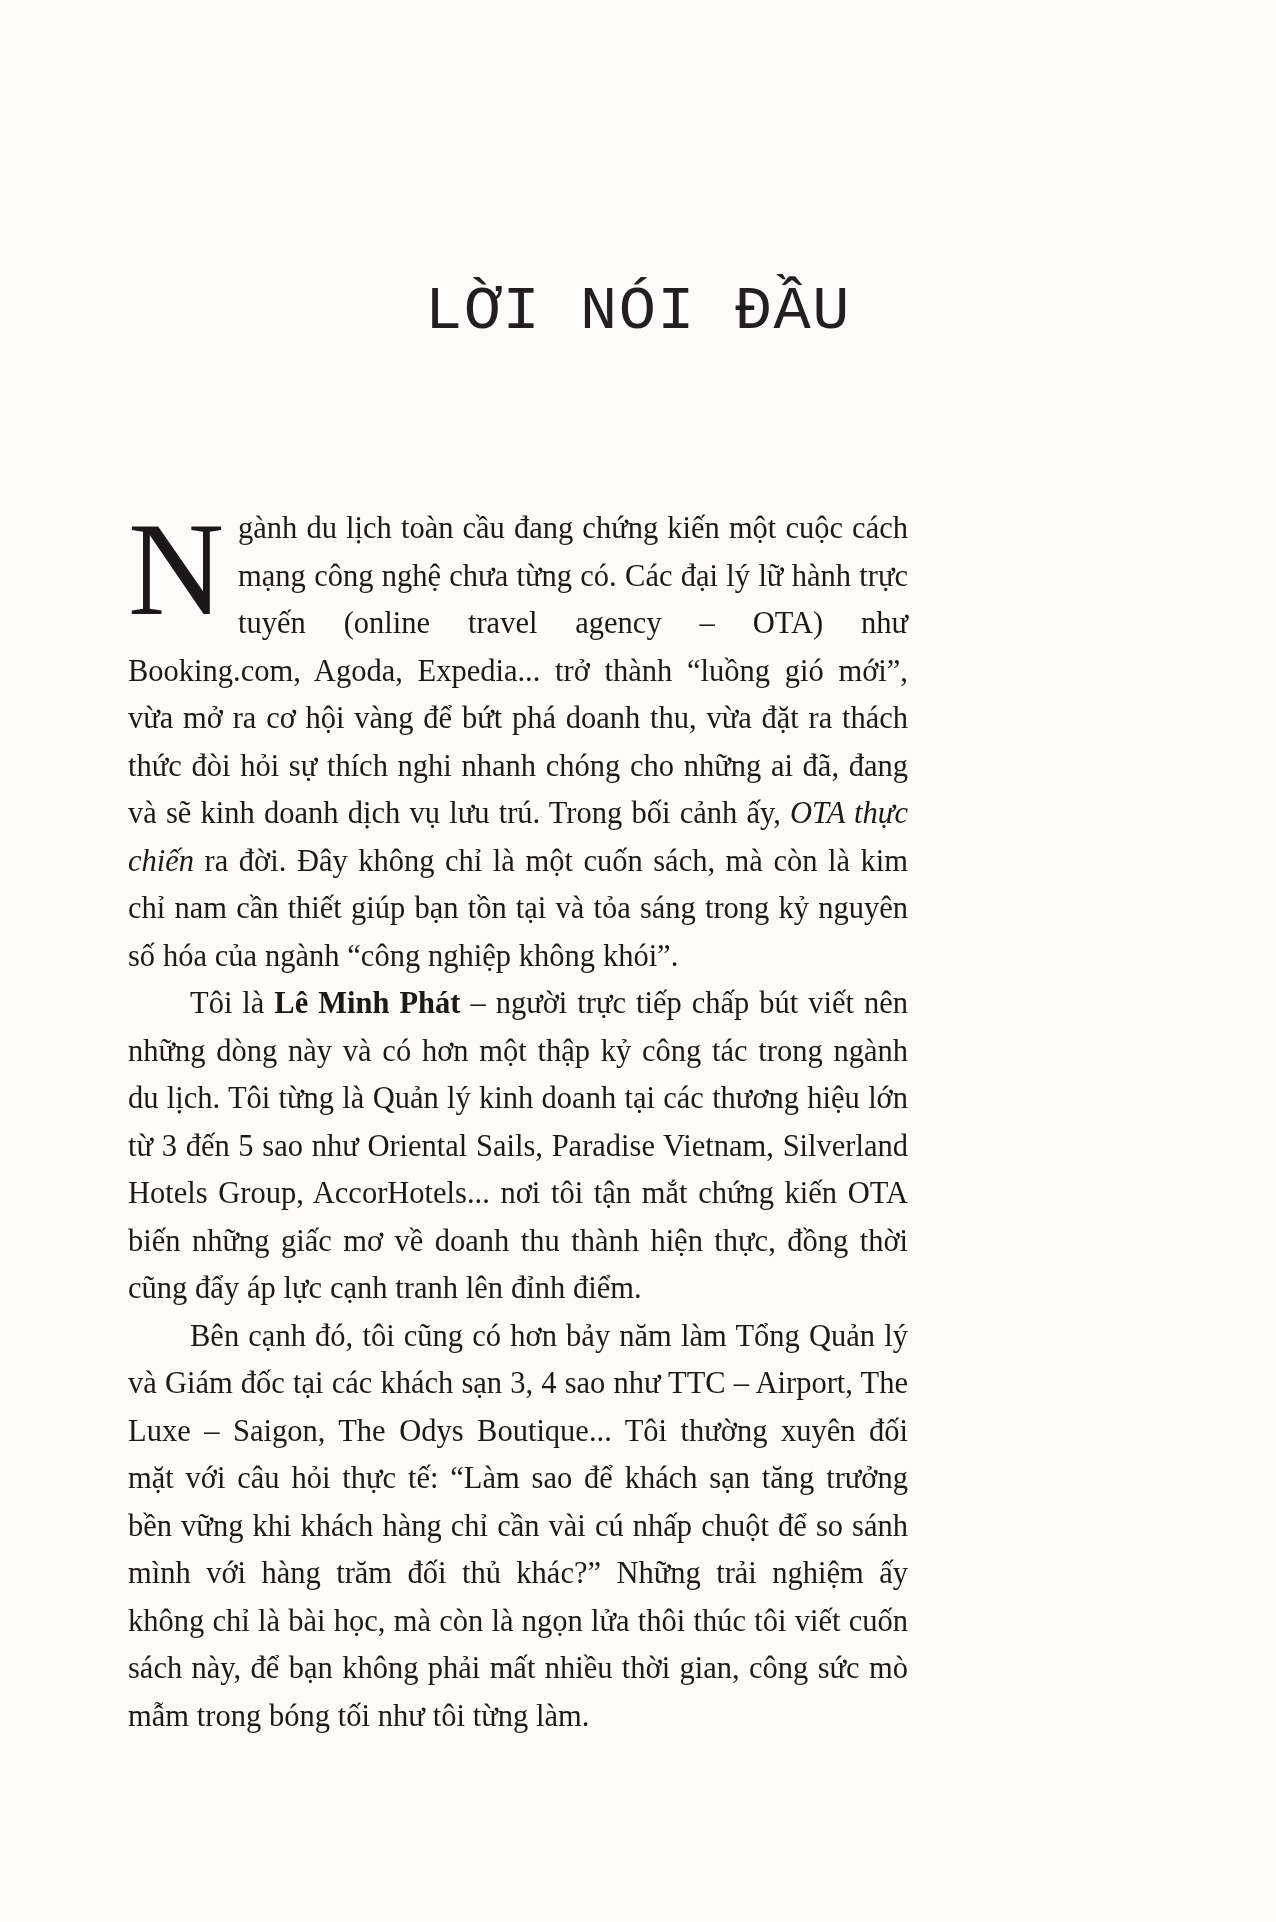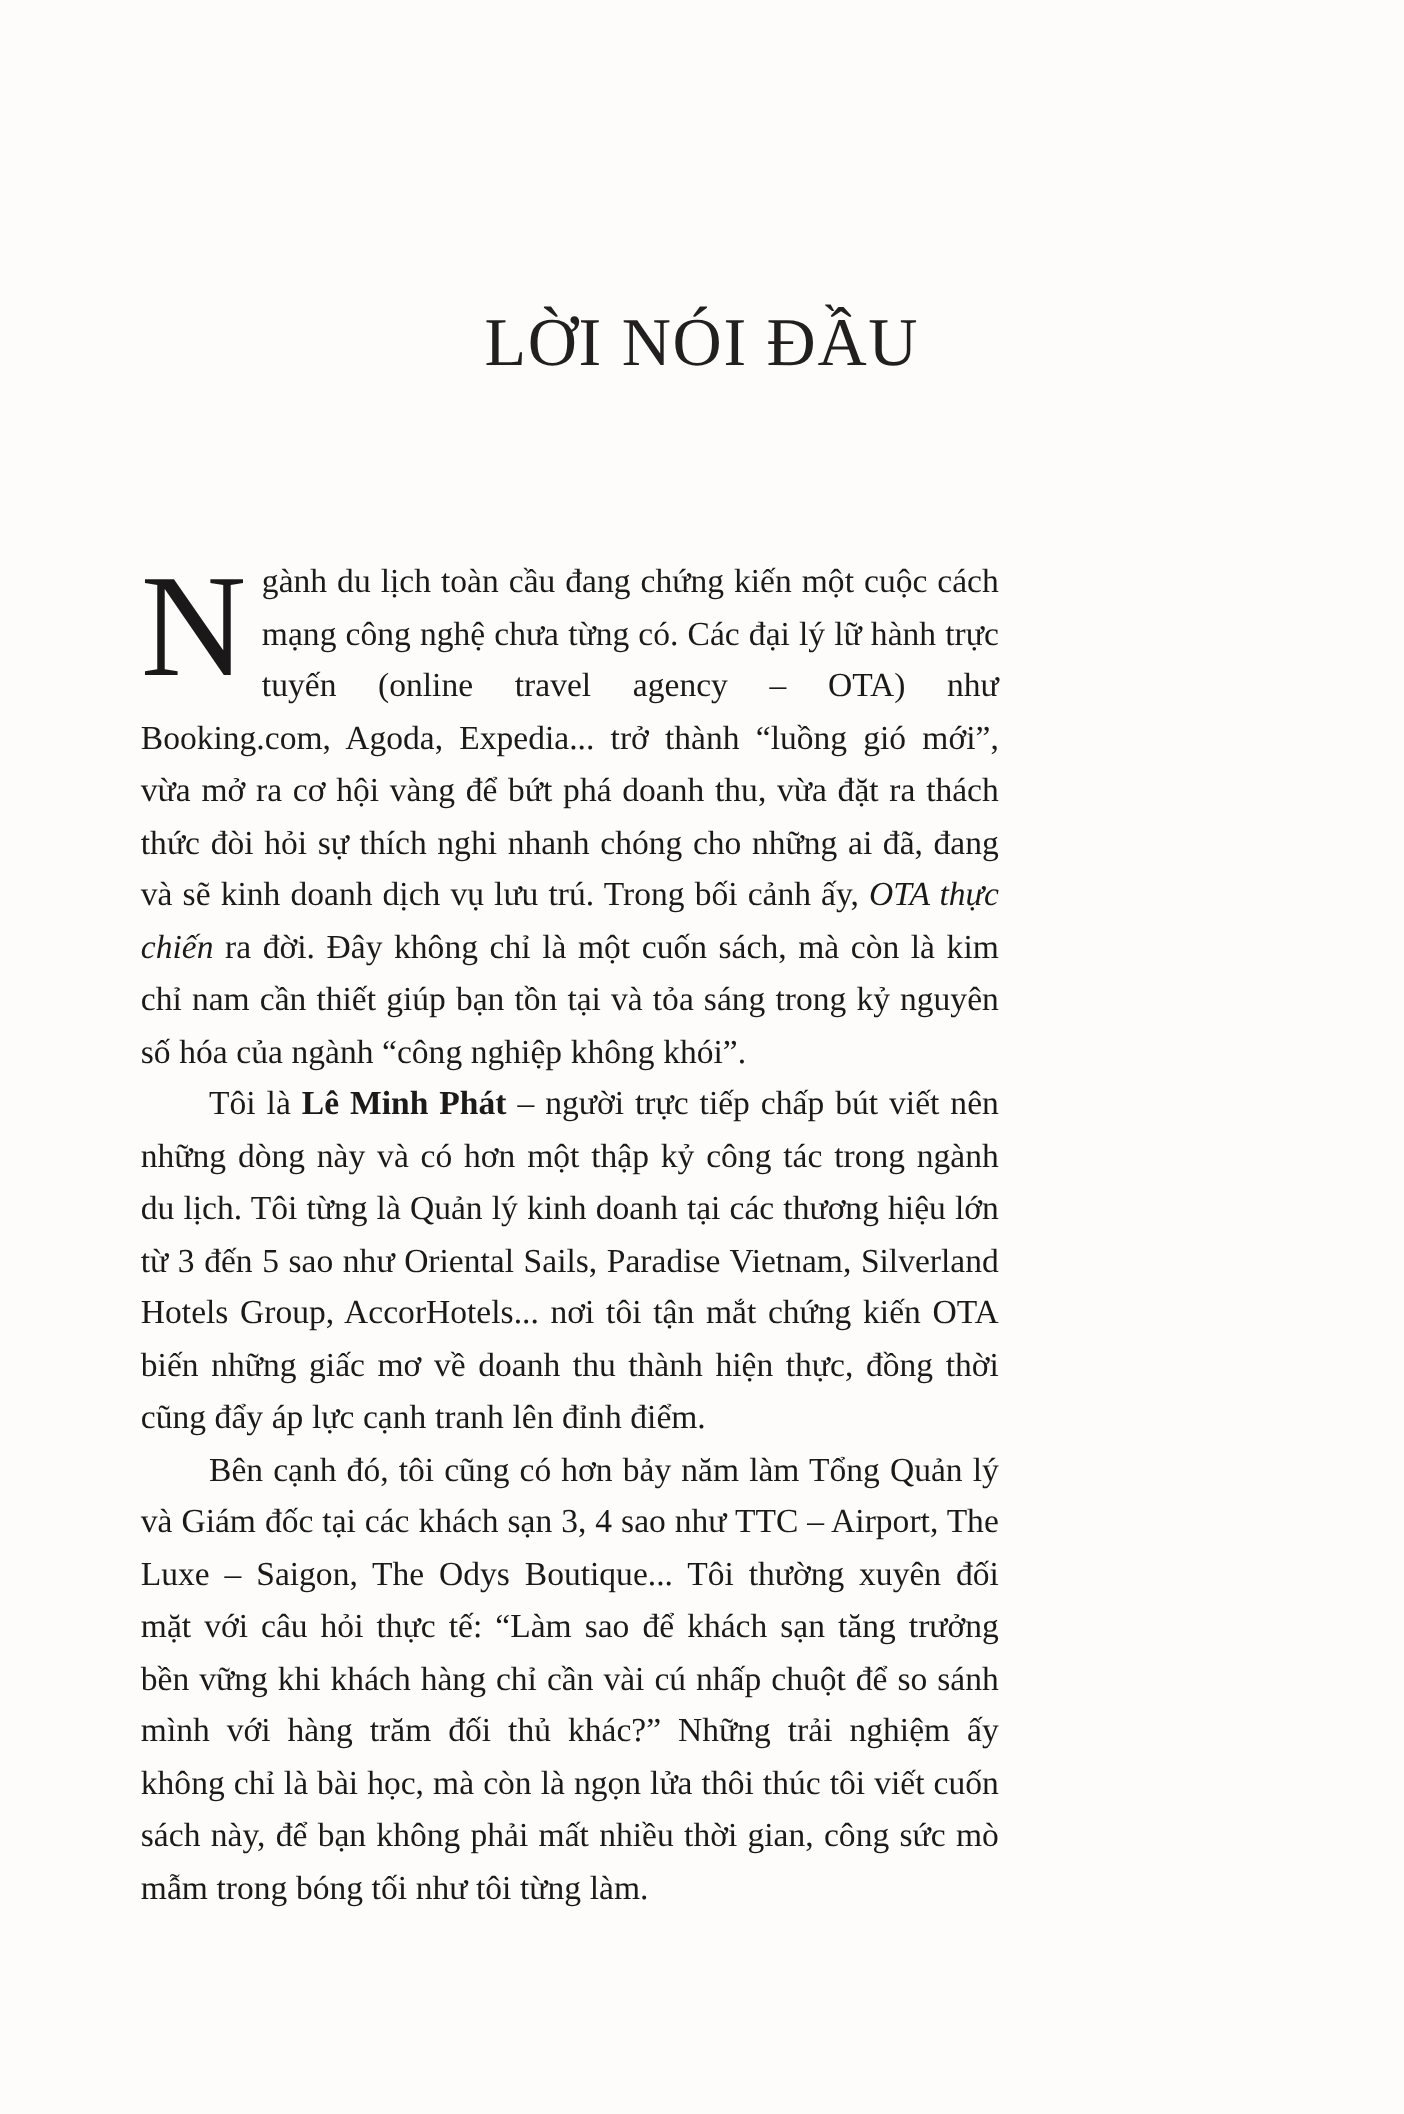--- a/index.html
+++ b/index.html
@@ -24,21 +24,21 @@
     box-sizing: border-box;
   }
 
   
   .page-title {
     position: absolute;
     top: 236px;
     left: 0;
     width: 1276px;
     text-align: center;
-    font-family: Liberation Serif, serif;
+    font-family: Liberation Mono, monospace;
     font-weight: 400;
     font-size: 62px;
     letter-spacing: 1.5px;
     color: #231f20;
     line-height: 1.1;
   }
 
   
   .body-col {
     position: absolute;

